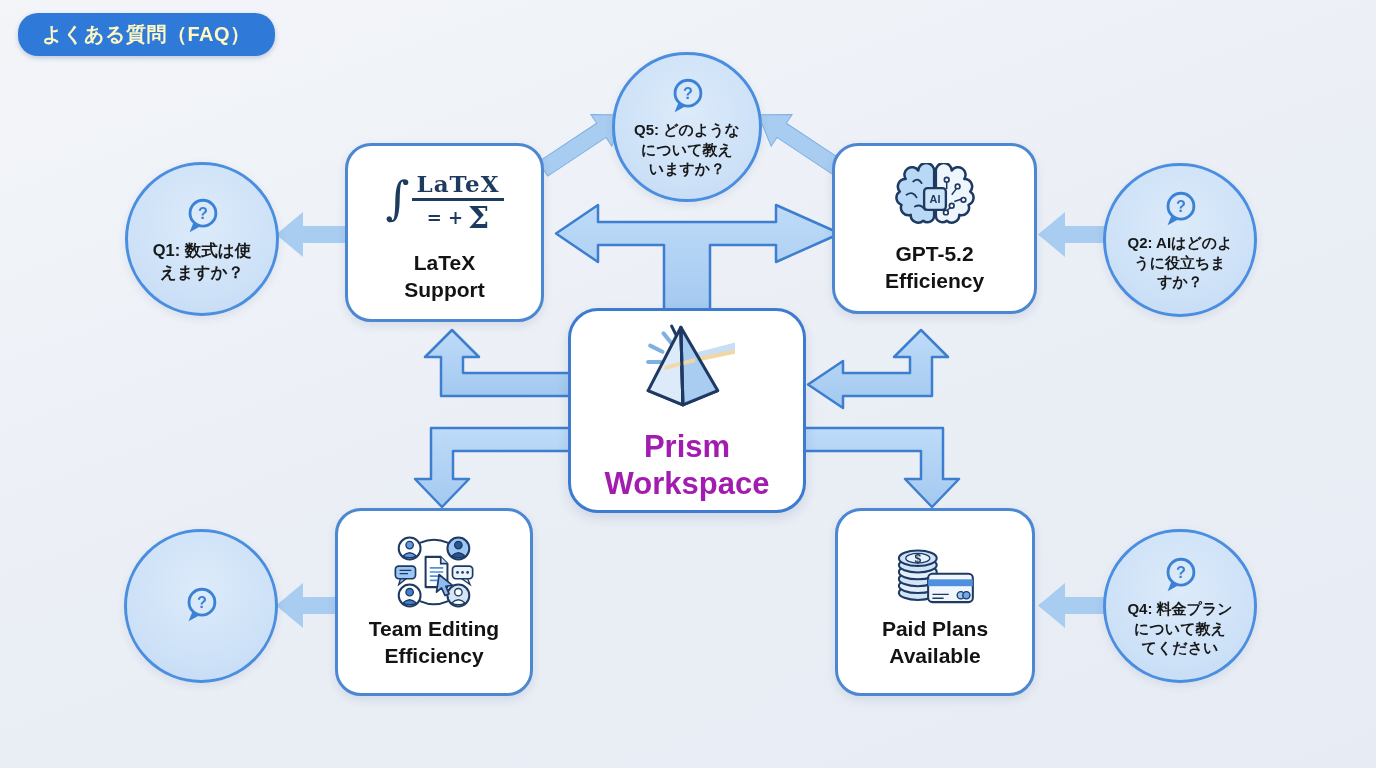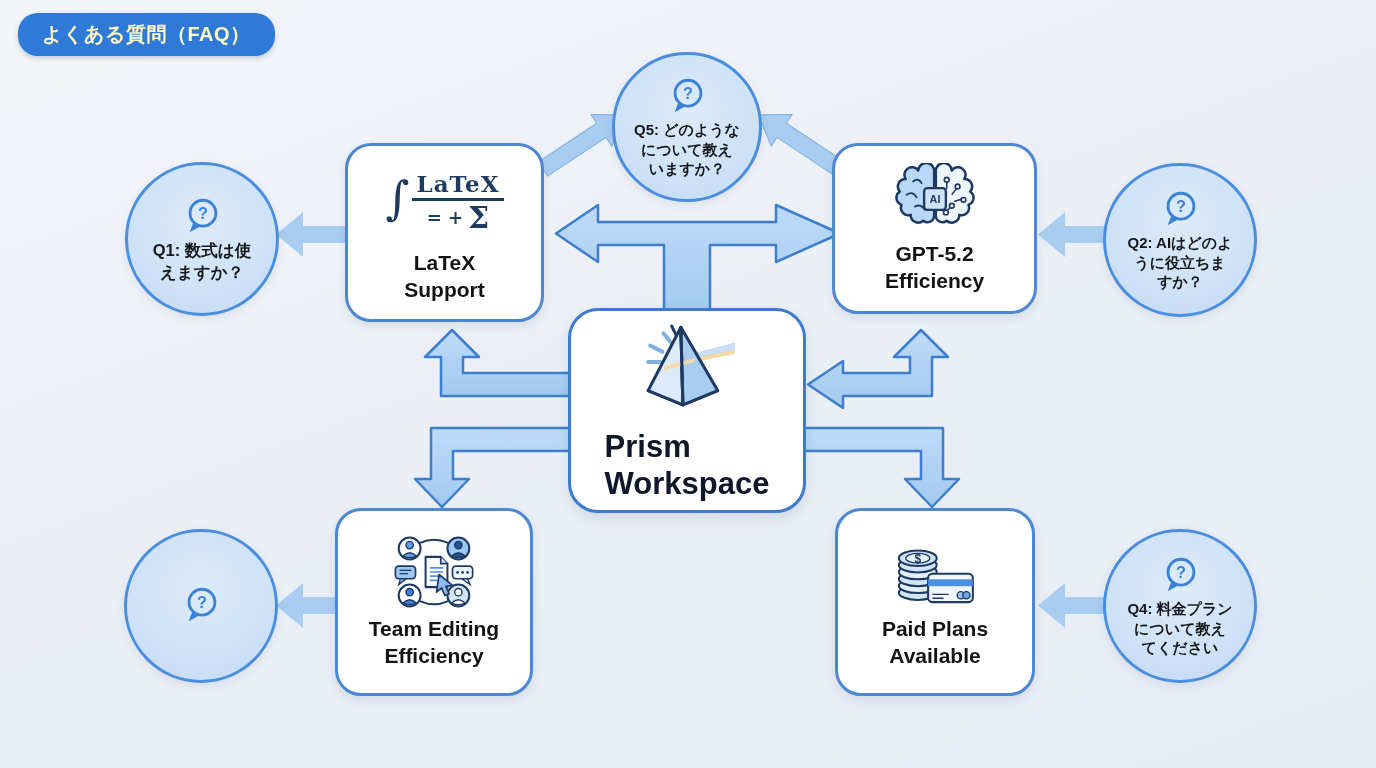--- a/index.html
+++ b/index.html
@@ -28,21 +28,21 @@
   .fbox{position:absolute;background:#ffffff;border:3px solid #4c87d2;border-radius:26px;
         box-sizing:border-box;z-index:2;display:flex;flex-direction:column;align-items:center;
         justify-content:center;box-shadow:0 4px 10px rgba(50,80,130,.12);padding:6px 4px;}
   .flabel{text-align:center;font-size:21px;font-weight:700;color:#131313;line-height:1.28;margin-top:6px;}
 
   
   .cbox{position:absolute;left:568px;top:308px;width:238px;height:205px;background:#ffffff;
         border:3.5px solid #3c7bd0;border-radius:30px;box-sizing:border-box;z-index:2;
         display:flex;flex-direction:column;align-items:center;justify-content:center;
         box-shadow:0 5px 12px rgba(50,80,130,.14);}
-  .ctitle{text-align:left;font-size:31px;font-weight:700;color:#0f172a;line-height:1.18;margin-top:20px;}
+  .ctitle{text-align:center;font-size:31px;font-weight:700;color:#a21caf;line-height:1.18;margin-top:20px;}
 
   
   .latex-icon{display:flex;align-items:center;justify-content:center;color:#1d3a5f;
               font-family:"DejaVu Serif","Liberation Serif",serif;height:82px;}
   .lx-integral{font-size:46px;line-height:1;margin-right:3px;transform:translateY(-5px);}
   .lx-col{display:flex;flex-direction:column;align-items:center;}
   .lx-word{font-size:23px;font-weight:700;letter-spacing:1px;border-bottom:3px solid #1d3a5f;
            padding:0 4px 3px 4px;line-height:1;}
   .lx-bottom{font-size:18px;font-weight:700;margin-top:2px;display:flex;align-items:center;gap:5px;line-height:1;}
   .lx-sigma{font-size:30px;font-weight:700;line-height:1;}

